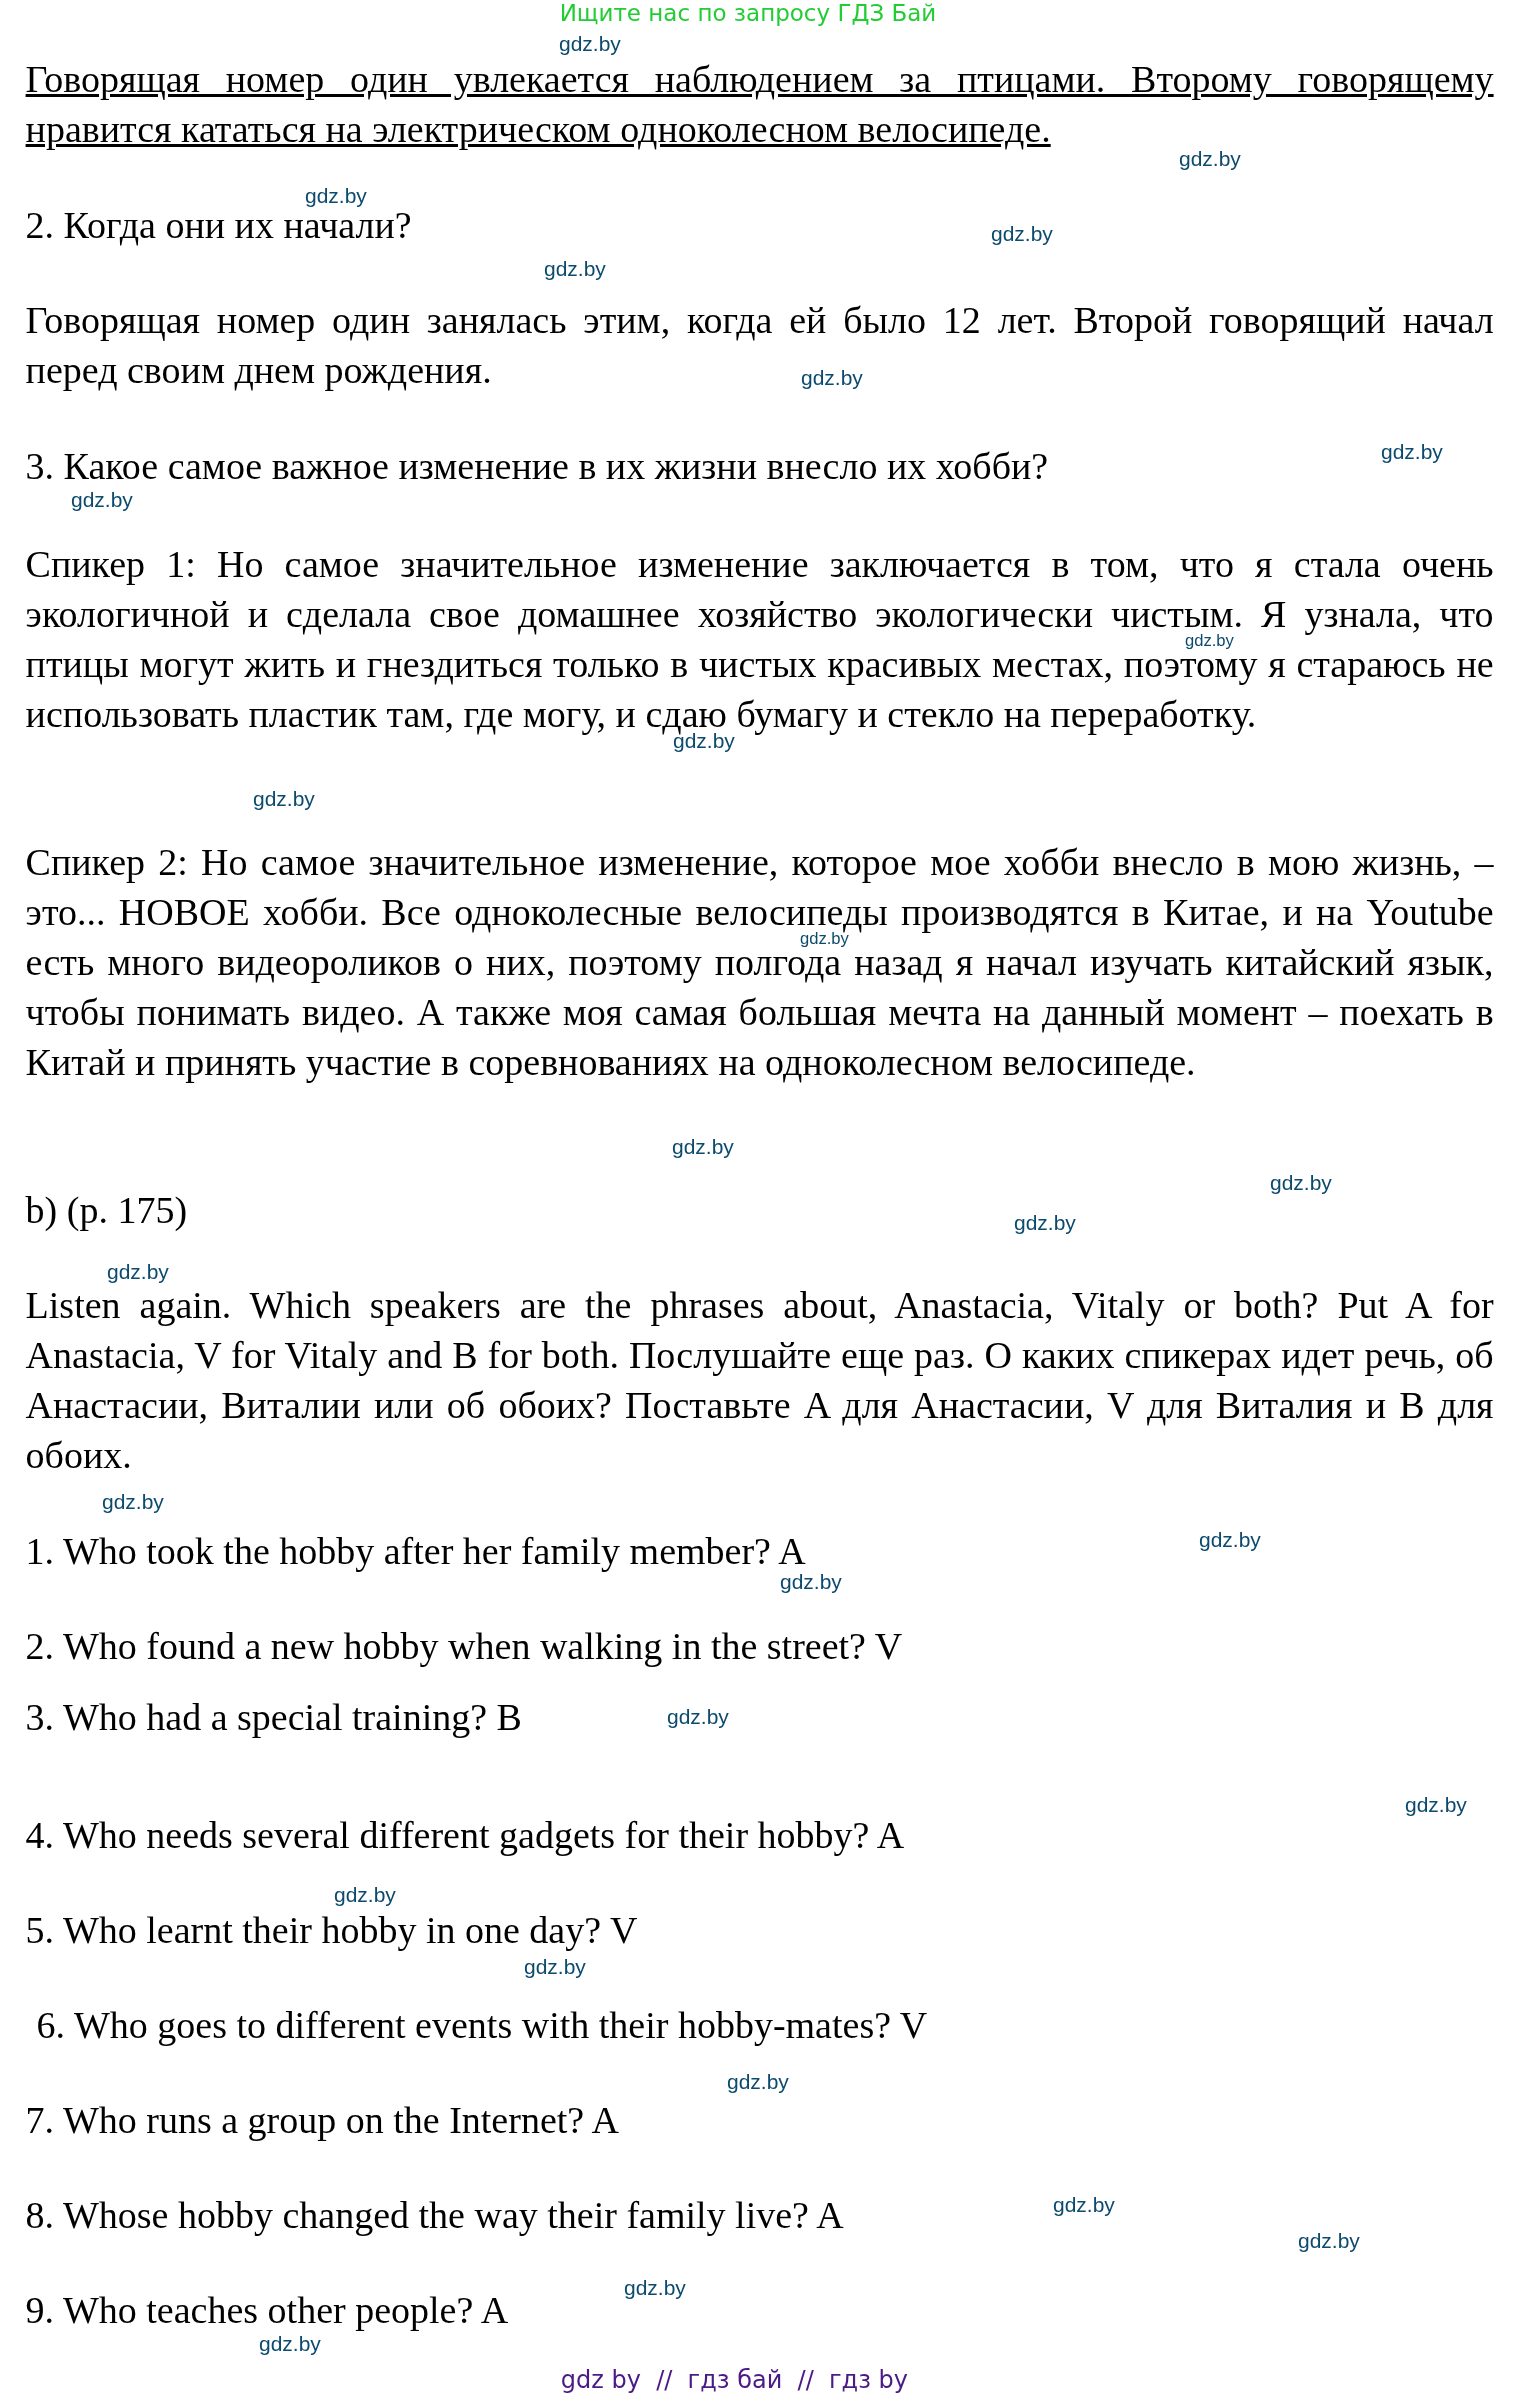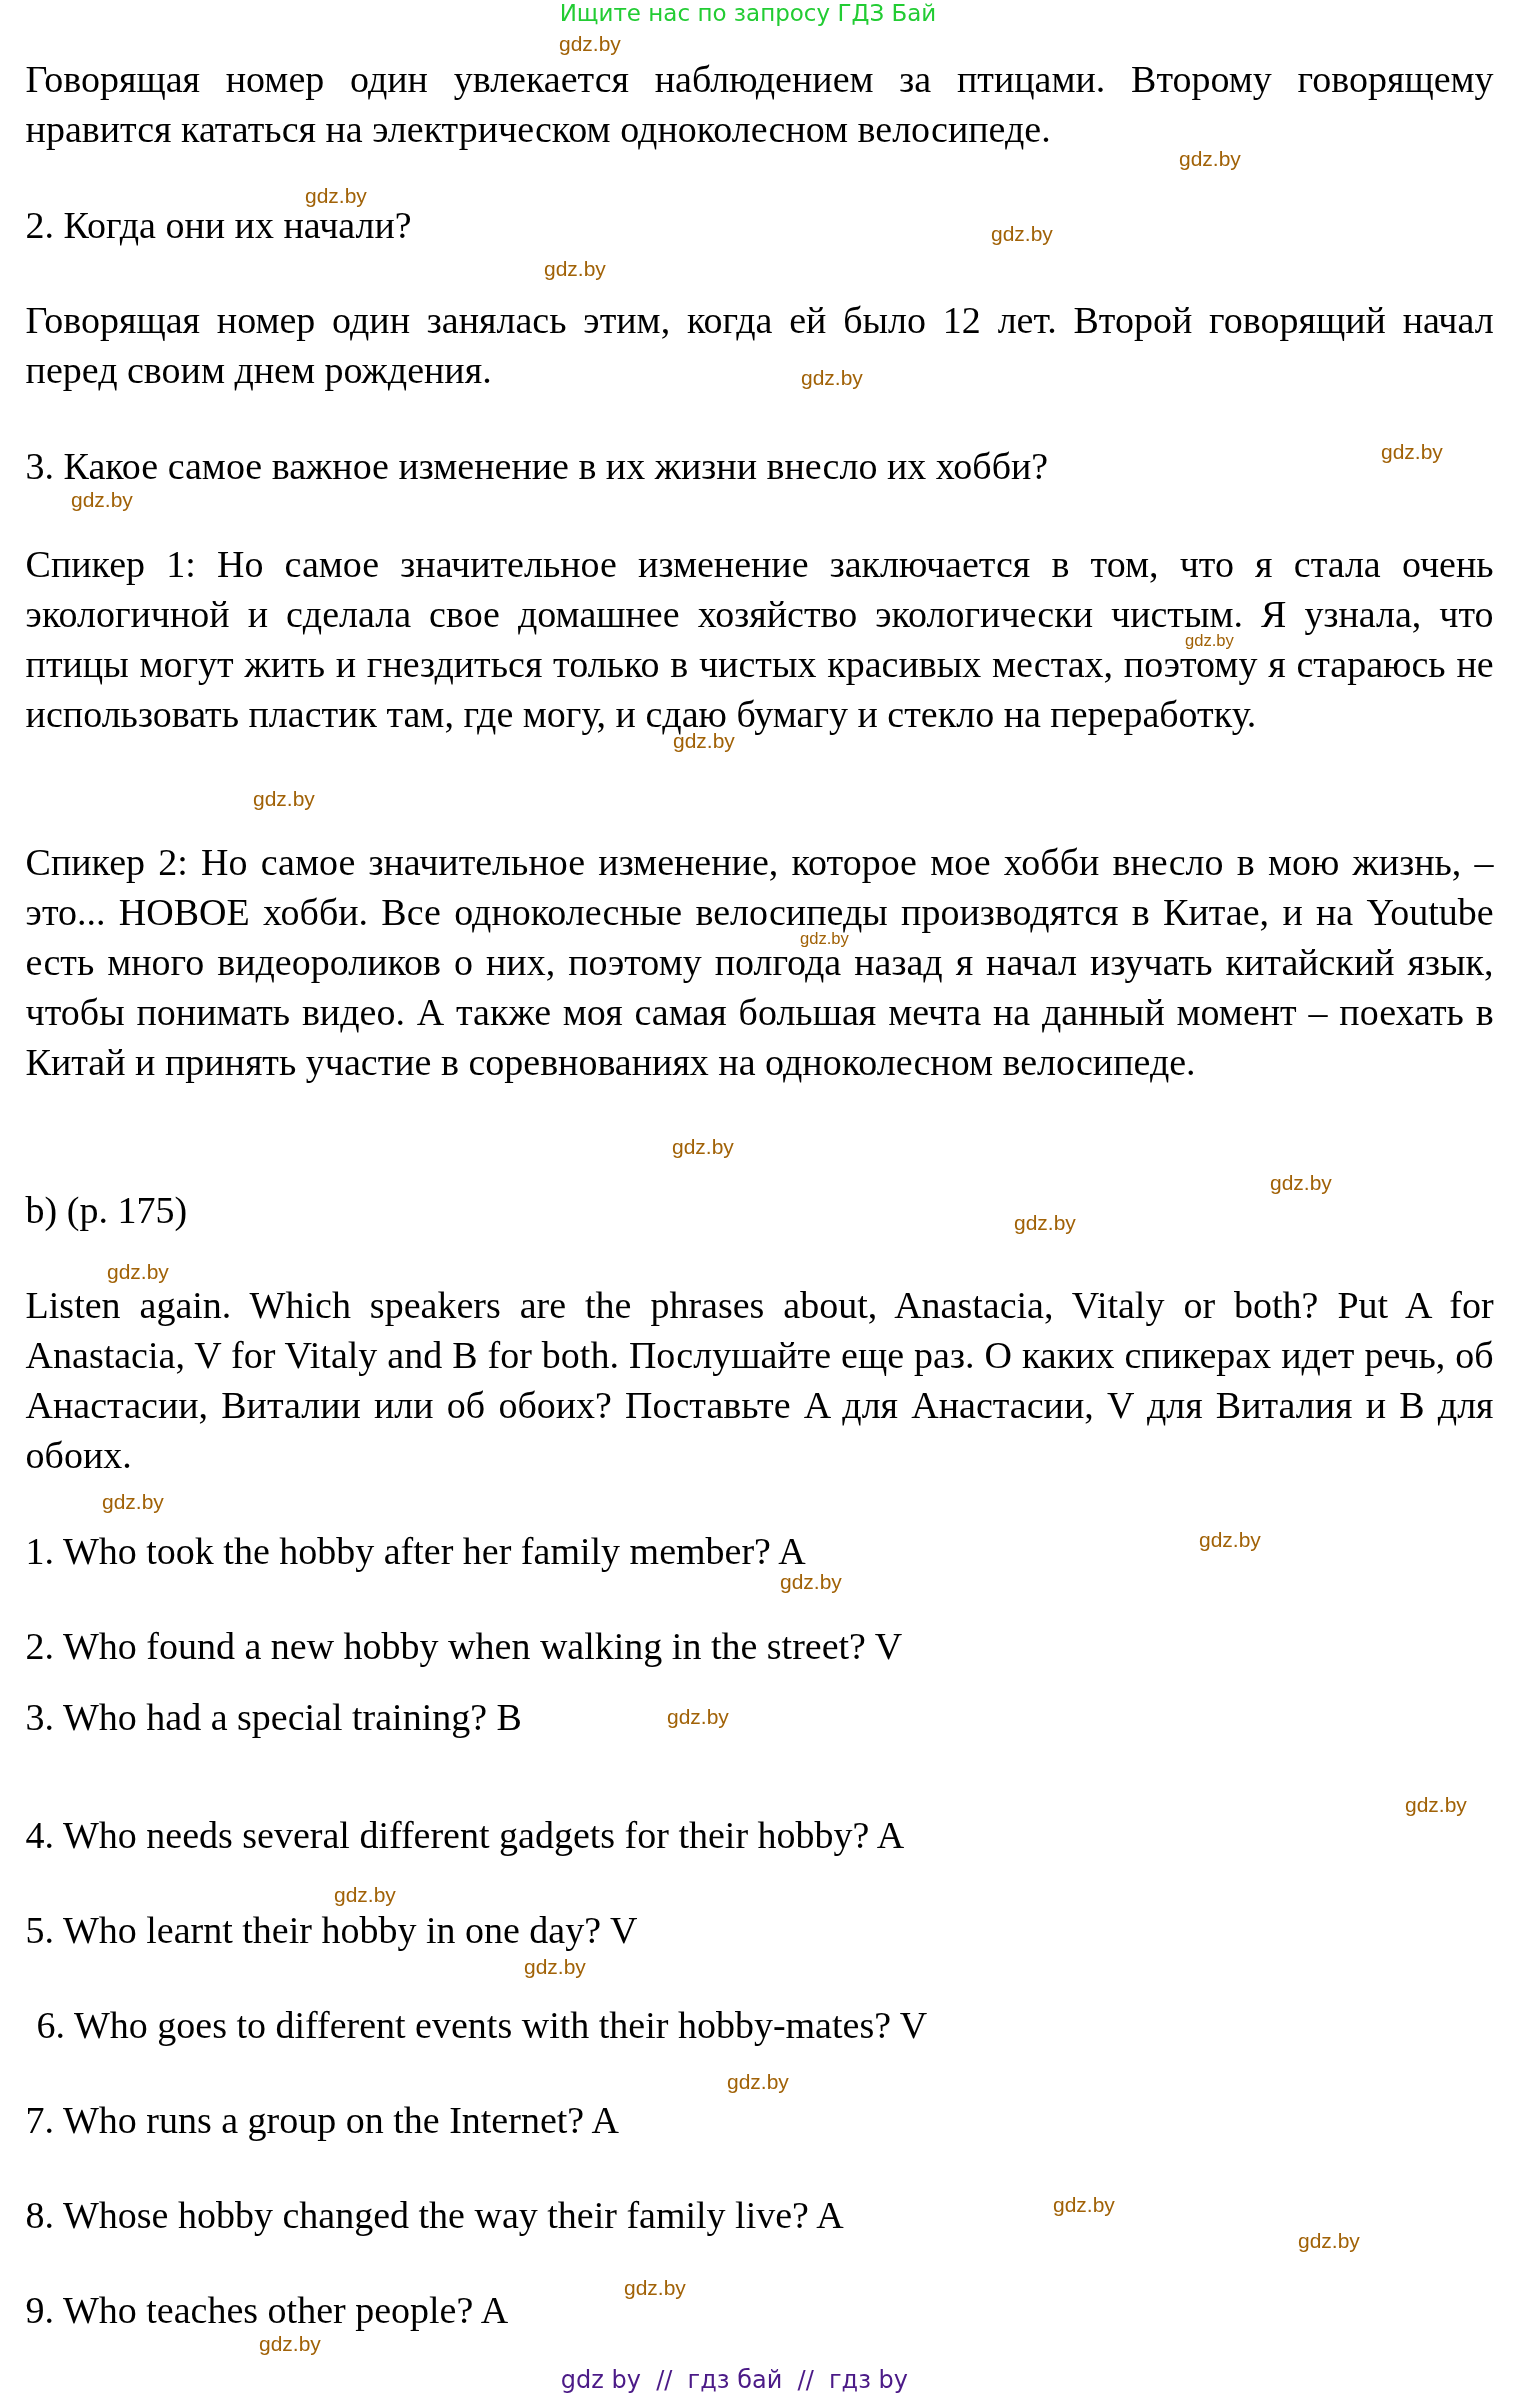--- a/index.html
+++ b/index.html
@@ -23,21 +23,21 @@
       font-size: 23px;
       line-height: 27px;
       color: #22cc33;
       transform: translateX(-9px);
     }
     .wm {
       position: absolute;
       font-family: "Liberation Sans", sans-serif;
       font-size: 21px;
       line-height: 22.6px;
-      color: #a16207;
+      color: #0c4a6e;
       white-space: nowrap;
     }
     .wm.small { font-size: 16.6px; }
     .para {
       position: absolute;
       left: 25.6px;
       width: 1468px;
       font-family: "Liberation Serif", serif;
       font-size: 38px;
       line-height: 50px;
@@ -86,21 +86,21 @@
 <div class="wm" style="left:667px;top:1706px;">gdz.by</div>
 <div class="wm" style="left:1405px;top:1794px;">gdz.by</div>
 <div class="wm" style="left:334px;top:1884px;">gdz.by</div>
 <div class="wm" style="left:524px;top:1956px;">gdz.by</div>
 <div class="wm" style="left:727px;top:2071px;">gdz.by</div>
 <div class="wm" style="left:1053px;top:2194px;">gdz.by</div>
 <div class="wm" style="left:1298px;top:2230px;">gdz.by</div>
 <div class="wm" style="left:624px;top:2277px;">gdz.by</div>
 <div class="wm" style="left:259px;top:2333px;">gdz.by</div>
 
-<div class="para" style="top:54px;">Говорящая номер один увлекается наблюдением за птицами. Второму говорящему нравится кататься на электрическом одноколесном велосипеде.</div>
+<div class="para" style="top:54px;text-decoration:underline;">Говорящая номер один увлекается наблюдением за птицами. Второму говорящему нравится кататься на электрическом одноколесном велосипеде.</div>
 
 <div class="para nojust" style="top:192px;margin-top:8px;">2. Когда они их начали?</div>
 
 <div class="para" style="top:295px;">Говорящая номер один занялась этим, когда ей было 12 лет. Второй говорящий начал перед своим днем рождения.</div>
 
 <div class="para nojust" style="top:441px;">3. Какое самое важное изменение в их жизни внесло их хобби?</div>
 
 <div class="para" style="top:539px;">Спикер 1: Но самое значительное изменение заключается в том, что я стала очень экологичной и сделала свое домашнее хозяйство экологически чистым. Я узнала, что птицы могут жить и гнездиться только в чистых красивых местах, поэтому я стараюсь не использовать пластик там, где могу, и сдаю бумагу и стекло на переработку.</div>
 
 <div class="para" style="top:837px;">Спикер 2: Но самое значительное изменение, которое мое хобби внесло в мою жизнь, – это... НОВОЕ хобби. Все одноколесные велосипеды производятся в Китае, и на Youtube есть много видеороликов о них, поэтому полгода назад я начал изучать китайский язык, чтобы понимать видео. А также моя самая большая мечта на данный момент – поехать в Китай и принять участие в соревнованиях на одноколесном велосипеде.</div>

